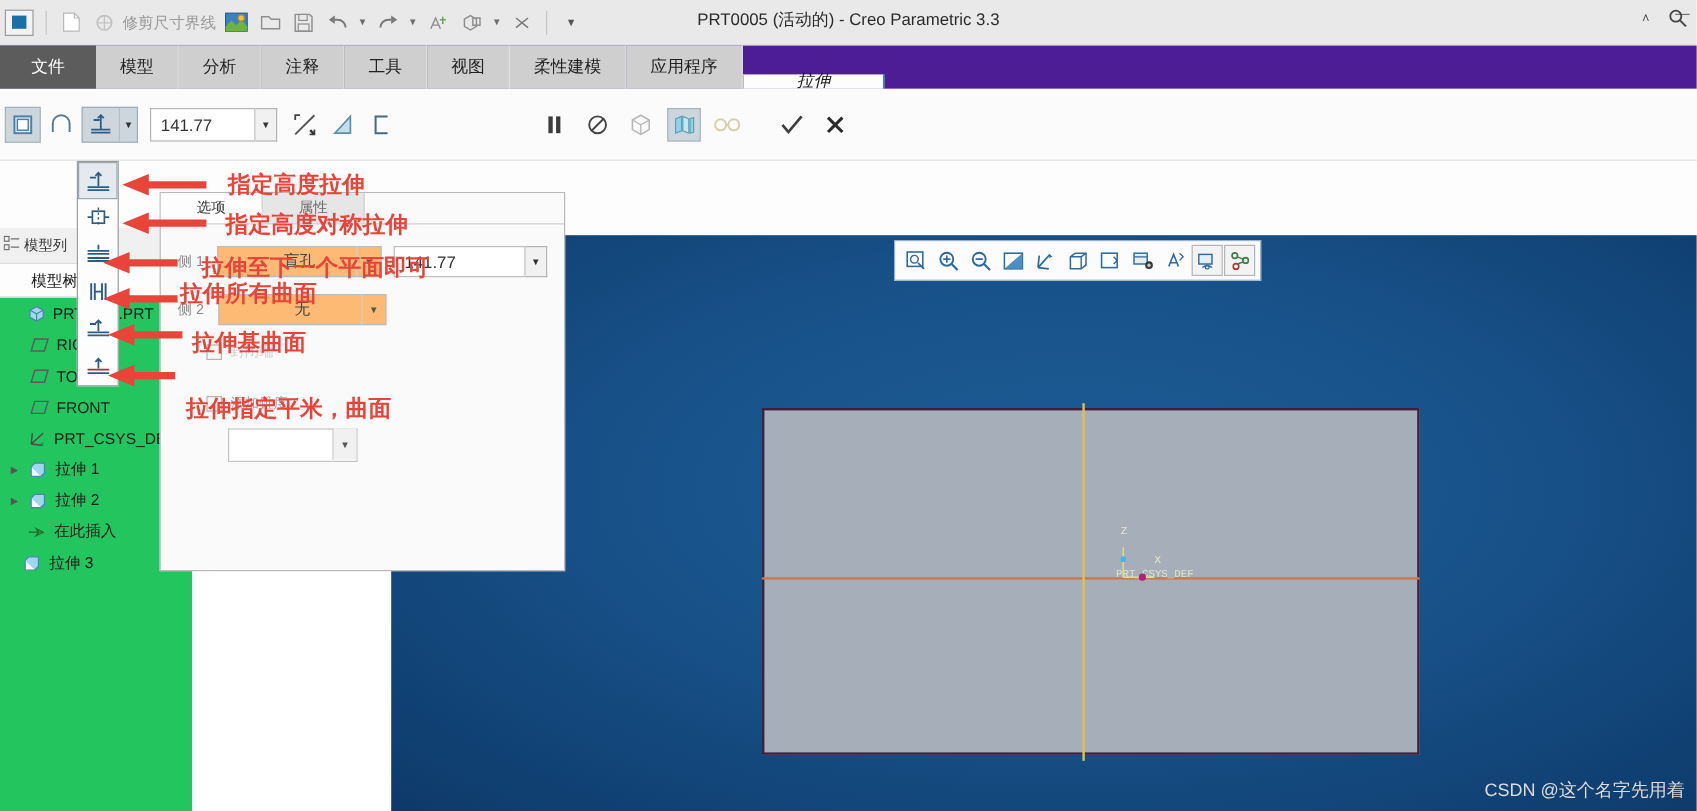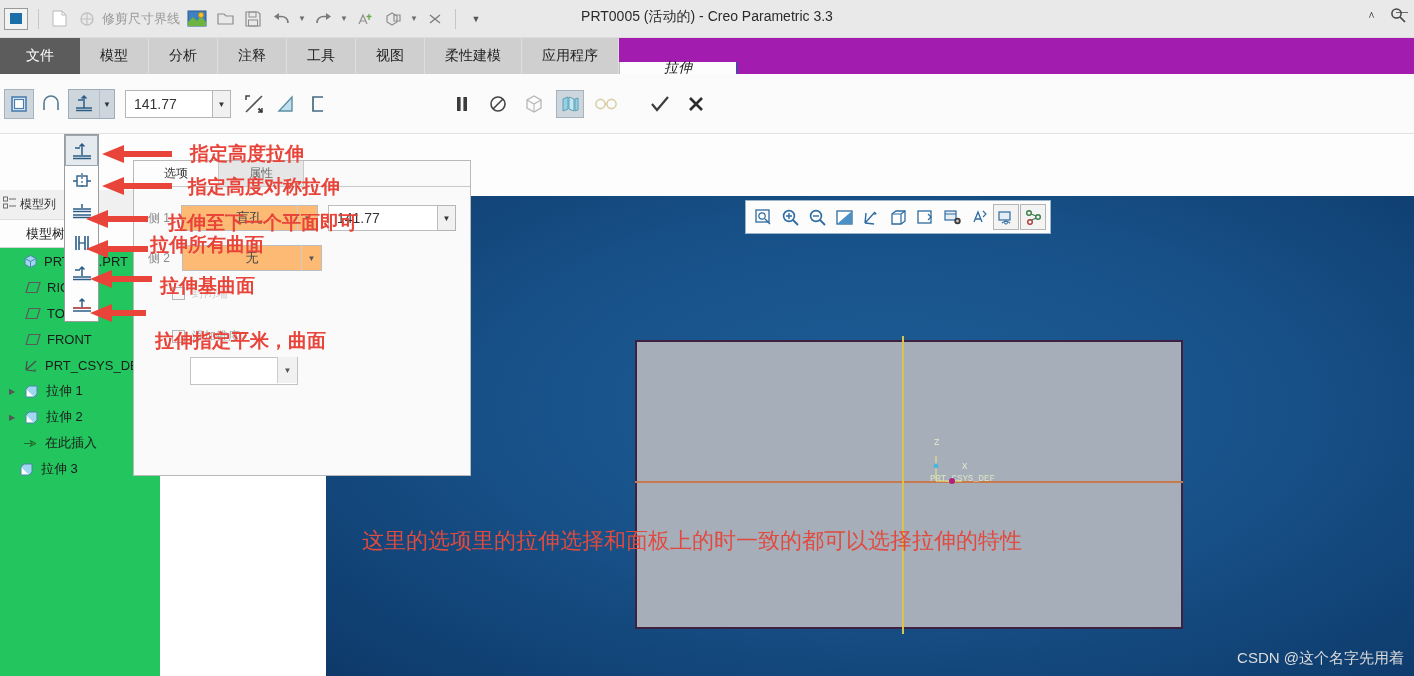--- a/index.html
+++ b/index.html
@@ -33,21 +33,21 @@
   #trim-label { color:#9a9a9a; font-size:13px; white-space:nowrap; margin:0 3px 0 1px;}
   #win-title {
     position:absolute; left:0; top:8px; width:1414px; text-align:center;
     font-size:14px; color:#2b2b2b; pointer-events:none;
   }
   #qat-right { position:absolute; right:6px; top:2px; color:#5a5a5a; font-size:15px;}
 
   
   #ribbon-tabs {
     position:absolute; left:0; top:38px; width:1414px; height:36px;
-    background:#a21caf;
+    background:#4c1d95;
     display:flex; align-items:stretch;
     font-size:14px;
   }
   .rtab {
     display:flex; align-items:center; justify-content:center;
     padding:0 20px; color:#222; background:#cfcfcf;
     border-right:1px solid #dedede;
   }
   .rtab.file { background:#5c5c5c; color:#fff; padding:0 26px; border:none;}
   .rtab.active {
@@ -693,21 +693,20 @@
     <span class="csys-lbl" style="left:66px;top:26px;">X</span>
     <span class="csys-lbl" style="left:34px;top:38px;color:#dfe5c2;">PRT_CSYS_DEF</span>
     <svg width="140" height="60" style="position:absolute;left:0;top:0;">
       <path d="M40 45V20" stroke="#e0e08a" stroke-width="1.2"></path>
       <path d="M40 45h26" stroke="#e0e08a" stroke-width="1.2"></path>
       <circle cx="40" cy="30" r="2.4" fill="#49b6e0"></circle>
       <circle cx="56" cy="45" r="3" fill="#b0207a"></circle>
     </svg>
   </div>
 
-  <div id="annot-bottom">这里的选项里的拉伸选择和面板上的时一致的都可以选择拉伸的特性</div>
   <div id="watermark">CSDN @这个名字先用着</div>
 </div>
 
 <div id="annot-layer">
   <svg width="1414" height="676" style="position:absolute;left:0;top:0;">
     <g fill="#e8443a">
       <g>
           <path d="M172 151h-48l0-6-22 9 22 9 0-6h48z"></path>
         </g>
       <g>

